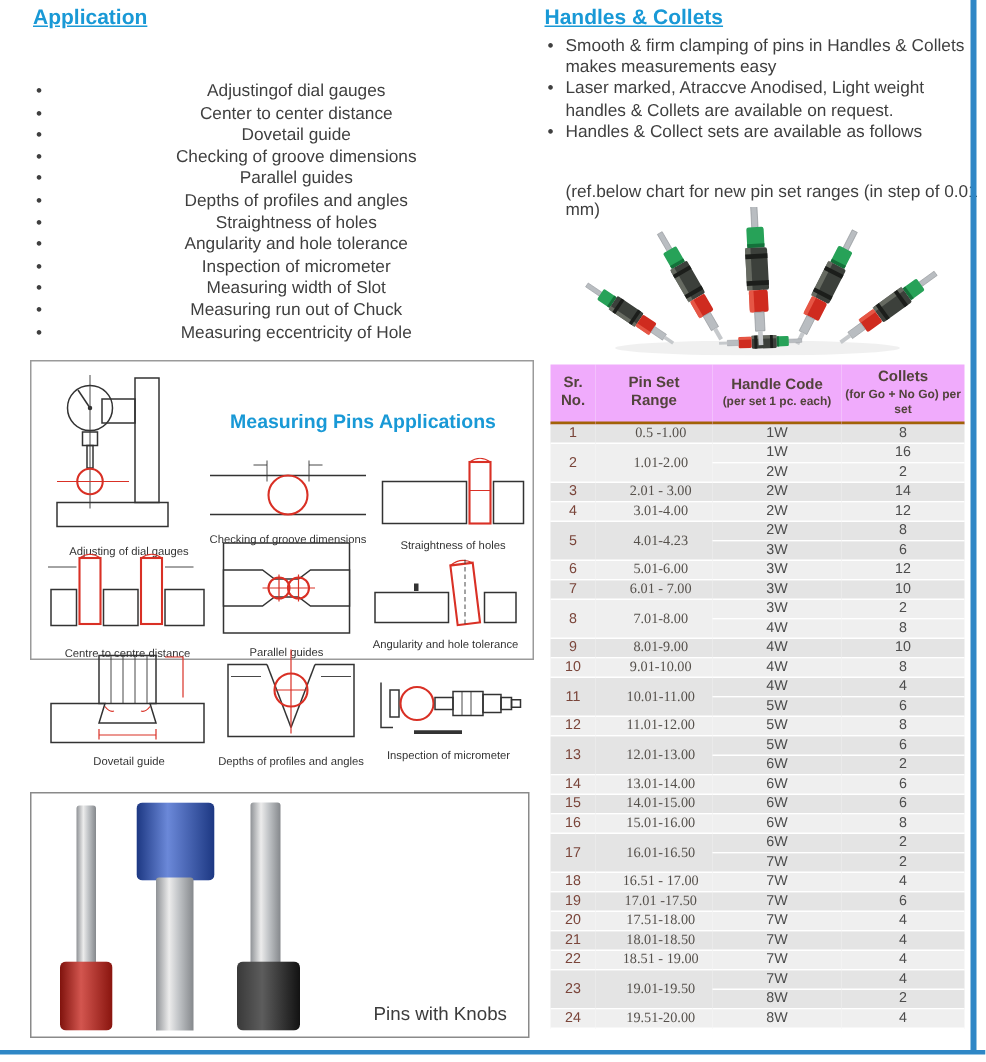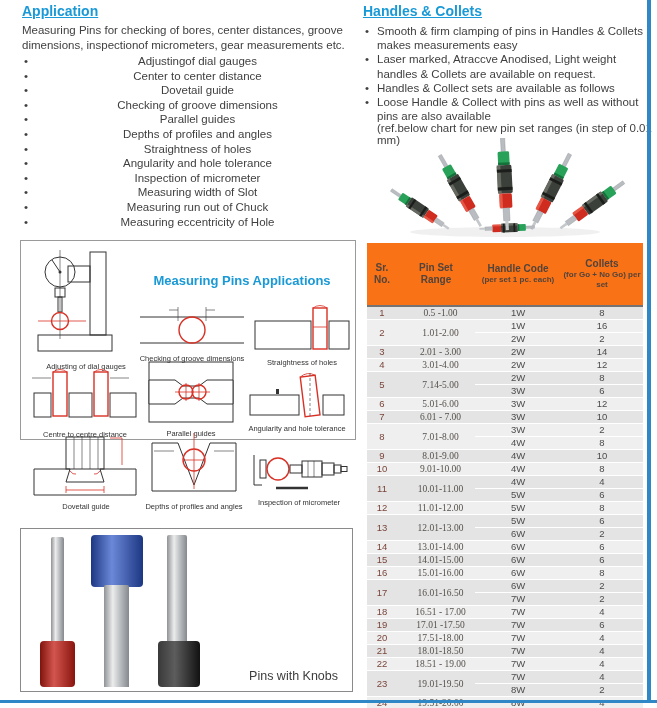--- a/index.html
+++ b/index.html
@@ -50,21 +50,21 @@
   #knob-red{background-color:#c41d14;background-image:linear-gradient(90deg,rgba(0,0,0,.35),rgba(255,255,255,.25) 40%,rgba(0,0,0,.3));}
   #knob-blue{background-color:#2b55c8;background-image:linear-gradient(90deg,rgba(0,0,0,.35),rgba(255,255,255,.3) 40%,rgba(0,0,0,.35));}
   #knob-black{background-color:#1e1e1e;background-image:linear-gradient(90deg,rgba(255,255,255,.12),rgba(255,255,255,.28) 40%,rgba(0,0,0,.4));}
   #fig2-cap{position:absolute;right:14px;bottom:8px;font-size:12.5px;color:#3c3c3c;text-align:center;}
 
   
   #handles-photo{position:absolute;left:363px;top:138px;width:285px;height:99px;}
 
   
   #pin-table{position:absolute;left:367px;top:243px;border-collapse:separate;border-spacing:0;table-layout:fixed;}
-  #pin-table th{background:#f97316;color:#52433c;vertical-align:middle;padding:15px 1px;border-bottom:2px solid #737373;}
+  #pin-table th{background:#f0abfc;color:#52433c;vertical-align:middle;padding:3px 1px;border-bottom:2px solid #a16207;}
   #pin-table th .h1{display:block;font-size:10px;font-weight:bold;line-height:12px;}
   #pin-table th .h2{display:block;font-size:8px;font-weight:bold;line-height:10px;}
   #pin-table th.hw0 .h2,#pin-table th.hw1 .h2{font-size:10px;line-height:12px;}
   #pin-table td{height:12px;font-size:9.5px;line-height:12px;border-bottom:1px solid #fff;vertical-align:middle;}
   #pin-table tr.g-a td{background:#e4e4e4;}
   #pin-table tr.g-b td{background:#efefef;}
   td.c-sr{color:#7a453a;text-align:center;}
   td.c-range{color:#55504b;text-align:center;padding-left:9px;font-family:Liberation Serif, serif;}
   td.c-code,td.c-col{color:#4c4c4c;text-align:center;}
 
@@ -87,21 +87,20 @@
     </pattern>
     <pattern id="hR" patternUnits="userSpaceOnUse" width="4" height="4" patternTransform="rotate(45)">
       <line x1="0" y1="0" x2="0" y2="4" stroke="#d93025" stroke-width="1.3"></line>
     </pattern>
   </defs>
 </svg>
 
 <div class="page">
 
   <h2 class="sec-head" id="app-head">Application</h2>
-  <p id="app-intro">Measuring Pins for checking of bores, center distances, groove dimensions, inspectionof micrometers, gear measurements etc.</p>
   <ul class="blist" id="app-bullets">
       <li>Adjustingof dial gauges</li>
       <li>Center to center distance</li>
       <li>Dovetail guide</li>
       <li>Checking of groove dimensions</li>
       <li>Parallel guides</li>
       <li>Depths of profiles and angles</li>
       <li>Straightness of holes</li>
       <li>Angularity and hole tolerance</li>
       <li>Inspection of micrometer</li>
@@ -252,21 +251,20 @@
     <div class="rod" style="left:146px;top:6px;width:20px;height:110px;"></div>
     <div class="knob knurl" id="knob-black" style="left:137px;top:112px;width:42px;height:46px;"></div>
     <div id="fig2-cap">Pins with Knobs</div>
   </div>
 
   <h2 class="sec-head" id="hc-head">Handles &amp; Collets</h2>
   <ul class="blist" id="handles-bullets">
       <li>Smooth &amp; firm clamping of pins in Handles &amp; Collets makes measurements easy</li>
       <li>Laser marked, Atraccve Anodised, Light weight handles &amp; Collets are available on request.</li>
       <li>Handles &amp; Collect sets are available as follows</li>
-      <li>Loose Handle &amp; Collect with pins as well as without pins are also available</li>
     </ul>
   <div id="hc-note">(ref.below chart for new pin set ranges (in step of 0.01 mm)</div>
 
   <svg id="handles-photo" viewBox="0 0 285 99">
     <defs>
       <g id="handleUnit">
         <rect x="-2" y="-46" width="4" height="15" fill="#b9bdc1" stroke="#8b8f93" stroke-width="0.4"></rect>
         <rect x="-5.5" y="-32" width="11" height="13" rx="1.5" fill="#27a258"></rect>
         <rect x="-5.5" y="-21.5" width="11" height="2.5" fill="#14713a"></rect>
         <rect x="-7" y="-19" width="14" height="27" rx="1.5" fill="#3c403b"></rect>
@@ -339,21 +337,21 @@
           <td class="c-col">14</td>
         </tr>
         <tr class="g-b">
           <td class="c-sr" rowspan="1">4</td>
           <td class="c-range" rowspan="1">3.01-4.00</td>
           <td class="c-code">2W</td>
           <td class="c-col">12</td>
         </tr>
         <tr class="g-a">
           <td class="c-sr" rowspan="2">5</td>
-          <td class="c-range" rowspan="2">7.14-5.00</td>
+          <td class="c-range" rowspan="2">4.01-4.23</td>
           <td class="c-code">2W</td>
           <td class="c-col">8</td>
         </tr>
         <tr class="g-a">
           <td class="c-code">3W</td>
           <td class="c-col">6</td>
         </tr>
         <tr class="g-b">
           <td class="c-sr" rowspan="1">6</td>
           <td class="c-range" rowspan="1">5.01-6.00</td>

